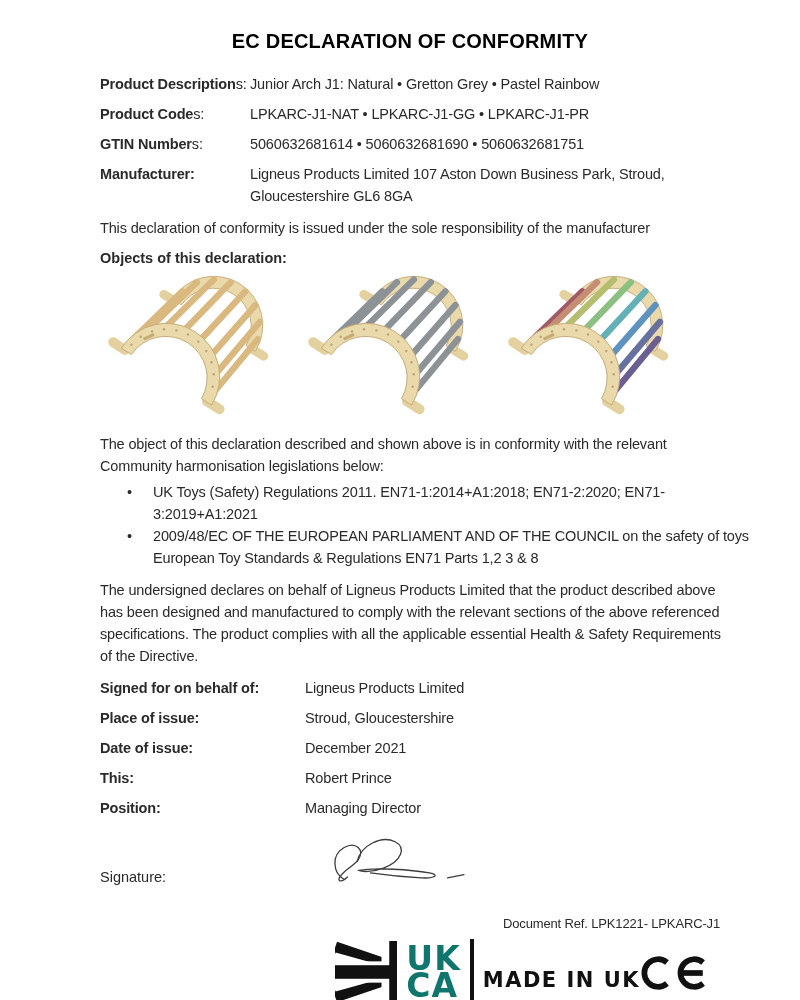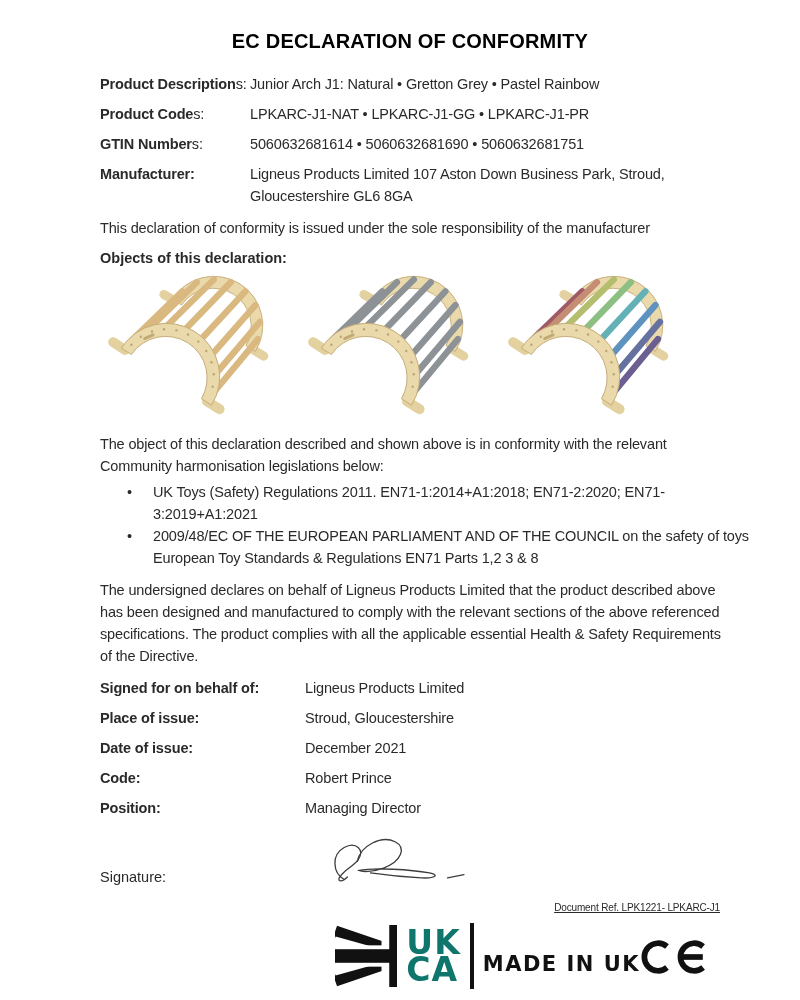--- a/index.html
+++ b/index.html
@@ -24,21 +24,21 @@
   .bullets li::before{content:"\2022";position:absolute;left:0;top:0;}
   .sfields{margin-top:10px;}
   .srow{display:flex;font-size:14.5px;line-height:22px;margin-bottom:8px;letter-spacing:-.15px;}
   .slabel{width:205px;flex:none;font-weight:700;}
   .svalue{white-space:nowrap;}
   .sigrow{display:flex;align-items:flex-end;height:64px;margin-top:0;}
   .sigrow .siglabel{width:205px;flex:none;font-size:14.5px;padding-bottom:6px;}
   .siglabel b{font-weight:400;}
   .sigsvg{width:185px;height:64px;}
   .sigpath{fill:none;stroke:#3d3d3d;stroke-width:1.6;stroke-linecap:round;}
-  .docref{text-align:right;font-size:10px;line-height:22px;margin-top:6px;letter-spacing:-.15px;text-decoration:underline;}
+  .docref{text-align:right;font-size:13px;line-height:22px;margin-top:22px;letter-spacing:-.15px;}
   .marks{display:flex;justify-content:flex-end;align-items:center;gap:9px;margin-top:4px;}
   .flag{width:62px;height:62px;flex:none;}
   .ukca{font-family:"DejaVu Sans",sans-serif;font-weight:700;font-size:33px;line-height:27px;letter-spacing:1px;color:#0f766e;}
   .bar{width:4px;height:66px;background:#111;flex:none;}
   .rightcol{display:flex;flex-direction:row;align-items:flex-end;}
   .madein{font-family:"DejaVu Sans",sans-serif;font-weight:700;font-size:21px;letter-spacing:1.5px;color:#111;line-height:24px;}
   .ce{width:80px;height:38px;margin-top:2px;}
   .cepath{fill:none;stroke:#111;stroke-width:6;}
 </style>
 </head>
@@ -230,21 +230,21 @@
     </div>
     <div class="srow">
       <div class="slabel">Place of issue:</div>
       <div class="svalue">Stroud, Gloucestershire</div>
     </div>
     <div class="srow">
       <div class="slabel">Date of issue:</div>
       <div class="svalue">December 2021</div>
     </div>
     <div class="srow">
-      <div class="slabel">Code:</div>
+      <div class="slabel">This:</div>
       <div class="svalue">Robert Prince</div>
     </div>
     <div class="srow">
       <div class="slabel">Position:</div>
       <div class="svalue">Managing Director</div>
     </div>
   </div>
 
   <div class="sigrow">
     <div class="siglabel"><b>Signature</b><span>:</span></div>

